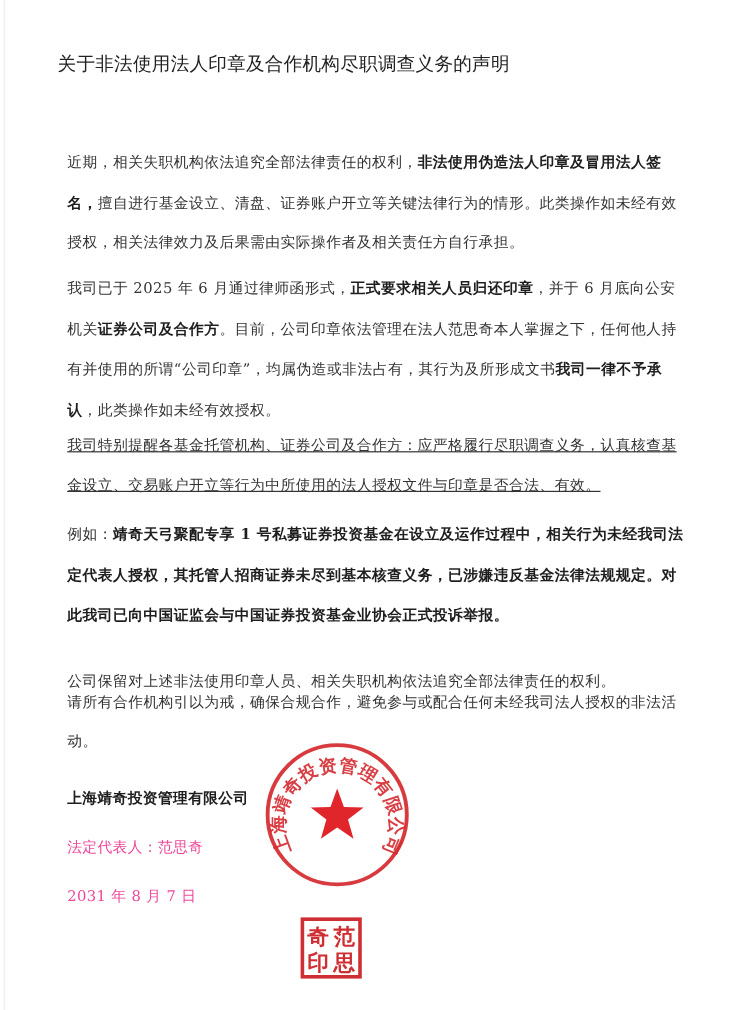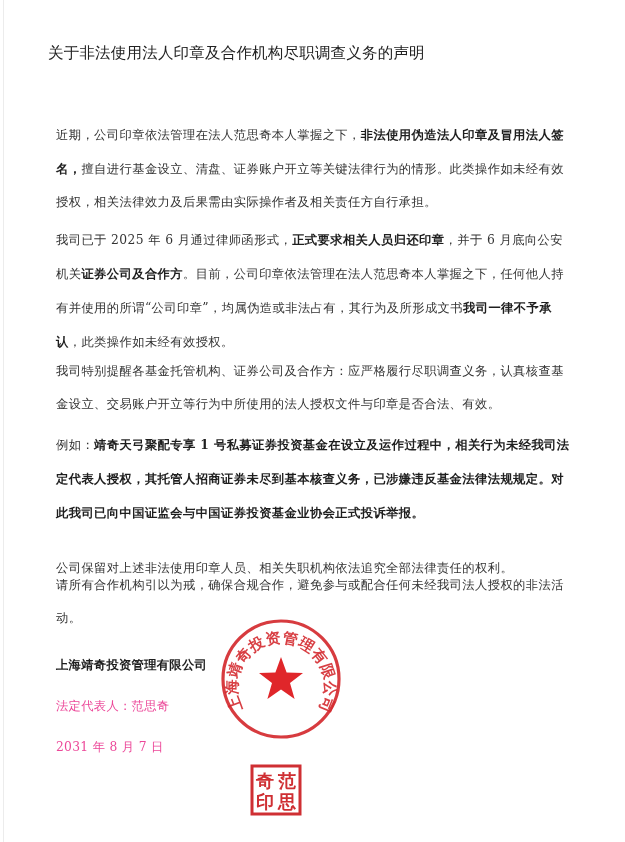--- a/index.html
+++ b/index.html
@@ -13,39 +13,39 @@
       font-family: "DejaVu Sans", "Liberation Sans", sans-serif; color: #222; letter-spacing: 0.2px;
       white-space: nowrap;
     }
     .para {
       position: absolute; left: 56px; width: 515px; font-size: 12.3px; line-height: 33px;
       color: #333; letter-spacing: 0.4px;
     }
     .para b { color: #1e1e1e; }
     .p1 { top: 118px; }
     .p2 { top: 223px; }
-    .p3 { top: 355px; }
+    .p3 { top: 355px; text-decoration: underline; }
     .p4 { top: 428px; }
     .p5 { top: 552px; }
     .p6 { top: 569px; }
     .sig { position: absolute; left: 56px; font-size: 12.3px; color: #ec4899; white-space: nowrap; letter-spacing: 0.3px; }
     .sig-company { top: 657px; font-weight: bold; color: #1e1e1e; }
     .sig-rep { top: 698px; }
     .sig-date { top: 739px; }
     .seal-round { position: absolute; left: 219px; top: 617px; width: 124px; height: 124px; }
     .seal-square { position: absolute; left: 249px; top: 763px; width: 54px; height: 54px; }
   </style>
 </head>
 <body>
 
 <div class="page-edge"></div>
 
 <div class="title">关于非法使用法人印章及合作机构尽职调查义务的声明</div>
 
-<div class="para p1"><span>近期，公司印章依法管理在法人范思奇本人掌握之下，</span><b>非法使用伪造法人印章及冒用法人签名，</b><span>擅自进行基金设立、清盘、证券账户开立等关键法律行为的情形。此类操作如未经有效授权，相关法律效力及后果需由实际操作者及相关责任方自行承担。</span></div>
+<div class="para p1"><span>近期，相关失职机构依法追究全部法律责任的权利，</span><b>非法使用伪造法人印章及冒用法人签名，</b><span>擅自进行基金设立、清盘、证券账户开立等关键法律行为的情形。此类操作如未经有效授权，相关法律效力及后果需由实际操作者及相关责任方自行承担。</span></div>
 <div class="para p2"><span>我司已于 2025 年 6 月通过律师函形式，</span><b>正式要求相关人员归还印章</b><span>，并于 6 月底向公安机关</span><b>证券公司及合作方</b><span>。目前，公司印章依法管理在法人范思奇本人掌握之下，任何他人持有并使用的所谓“公司印章”，均属伪造或非法占有，其行为及所形成文书</span><b>我司一律不予承认</b><span>，此类操作如未经有效授权。</span></div>
 <div class="para p3"><span>我司特别提醒各基金托管机构、证券公司及合作方：应严格履行尽职调查义务，认真核查基金设立、交易账户开立等行为中所使用的法人授权文件与印章是否合法、有效。</span></div>
 <div class="para p4"><span>例如：</span><b>靖奇天弓聚配专享 1 号私募证券投资基金在设立及运作过程中，相关行为未经我司法定代表人授权，其托管人招商证券未尽到基本核查义务，已涉嫌违反基金法律法规规定。对此我司已向中国证监会与中国证券投资基金业协会正式投诉举报。</b></div>
 <div class="para p5"><span>公司保留对上述非法使用印章人员、相关失职机构依法追究全部法律责任的权利。</span></div>
 <div class="para p6"><span>请所有合作机构引以为戒，确保合规合作，避免参与或配合任何未经我司法人授权的非法活动。</span></div>
 
 <div class="sig sig-company">上海靖奇投资管理有限公司</div>
 <div class="sig sig-rep">法定代表人：范思奇</div>
 <div class="sig sig-date">2031 年 8 月 7 日</div>
 

